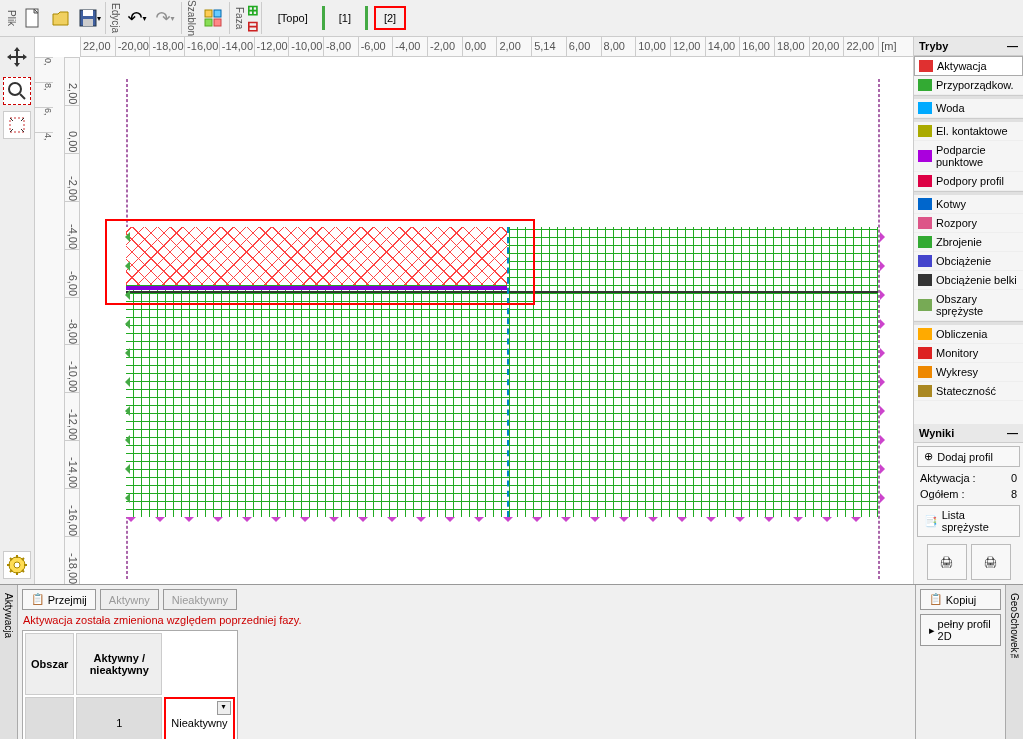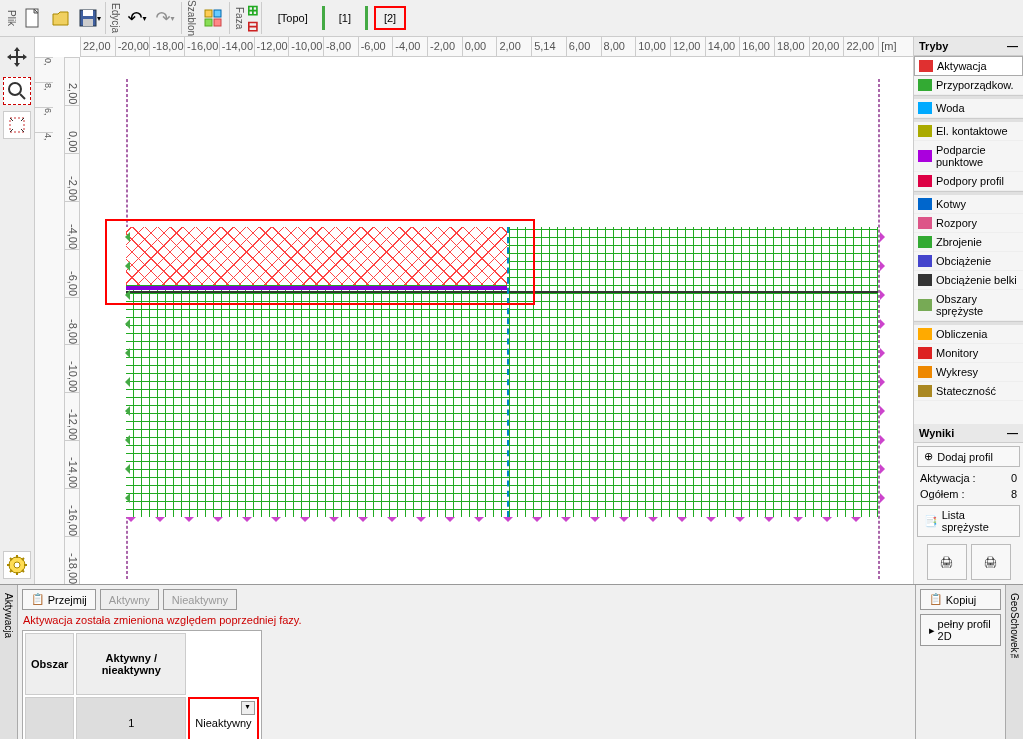--- a/index.html
+++ b/index.html
@@ -375,21 +375,21 @@
     <div class="bp-btns">
       <div class="bp-bt">📋 <span>Przejmij</span></div>
       <div class="bp-bt disabled">Aktywny</div>
       <div class="bp-bt disabled">Nieaktywny</div>
     </div>
     <div class="bp-msg">Aktywacja została zmieniona względem poprzedniej fazy.</div>
     <table class="bp-table">
       <tbody>
           <tr>
             <th class="bp-th">Obszar</th>
-            <th class="bp-th" style="width:110px">Aktywny / nieaktywny</th>
+            <th class="bp-th" style="width:86px">Aktywny / nieaktywny</th>
           </tr>
       </tbody>
         <tbody id="tb">
           <tr>
             <td class="bp-td num" style="width: 12px;"></td>
             <td class="bp-td num">1</td>
             <td class="bp-td sel" style="position: relative;">Nieaktywny<span class="dd-arrow">▾</span></td>
           </tr>
           <tr>
             <td class="bp-td num" style="width: 12px;"></td>

